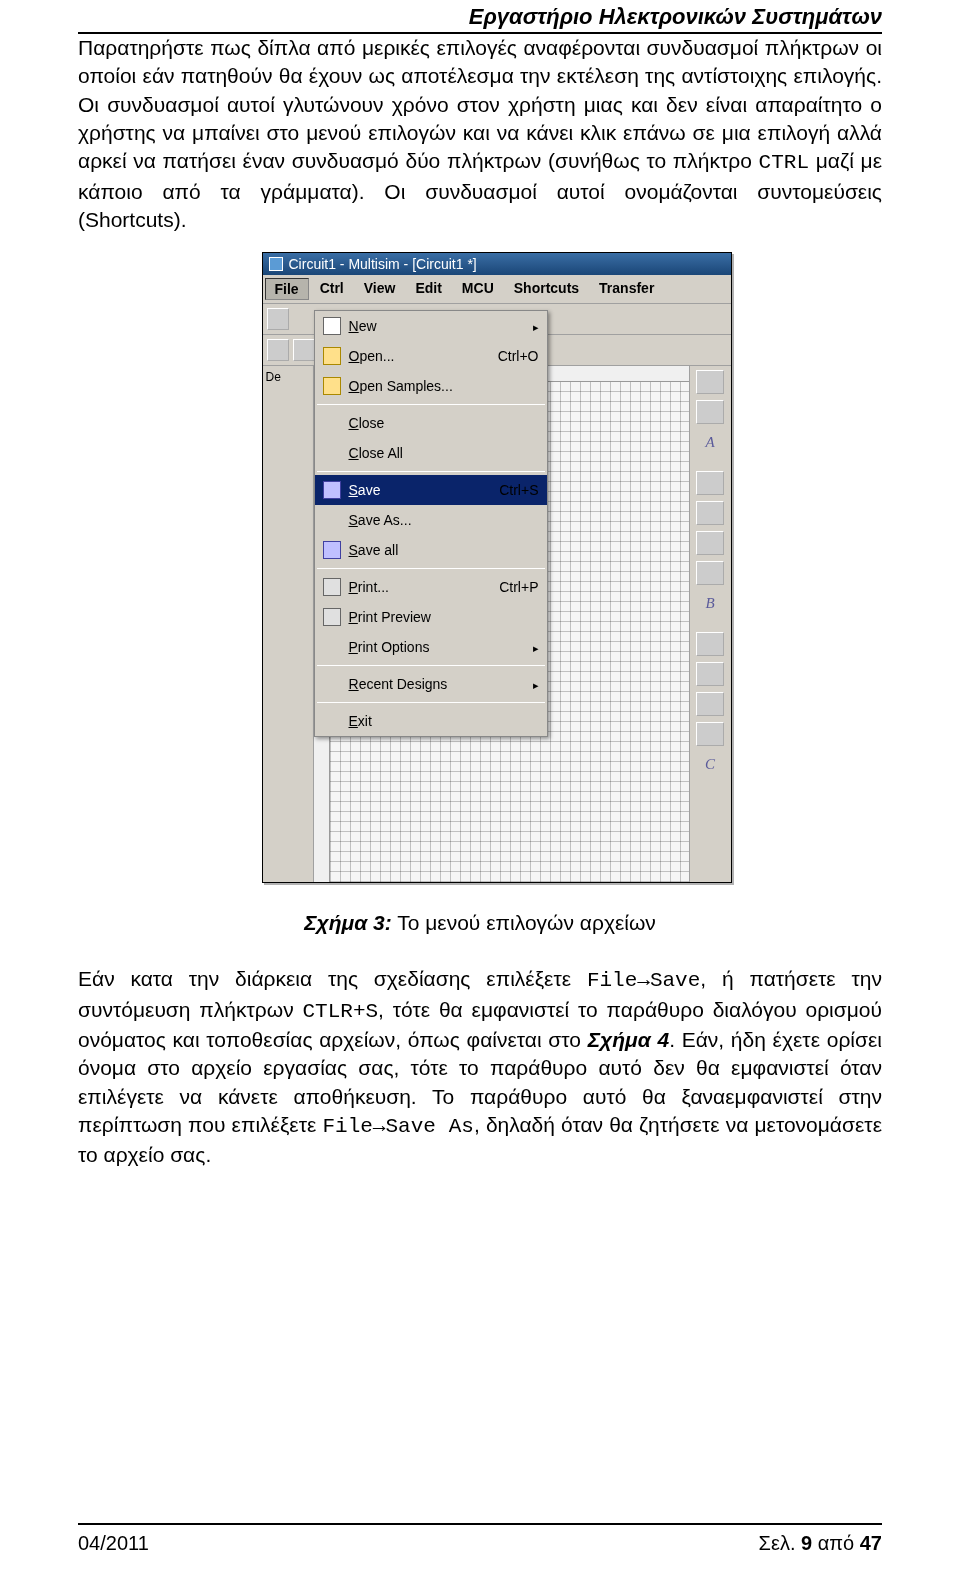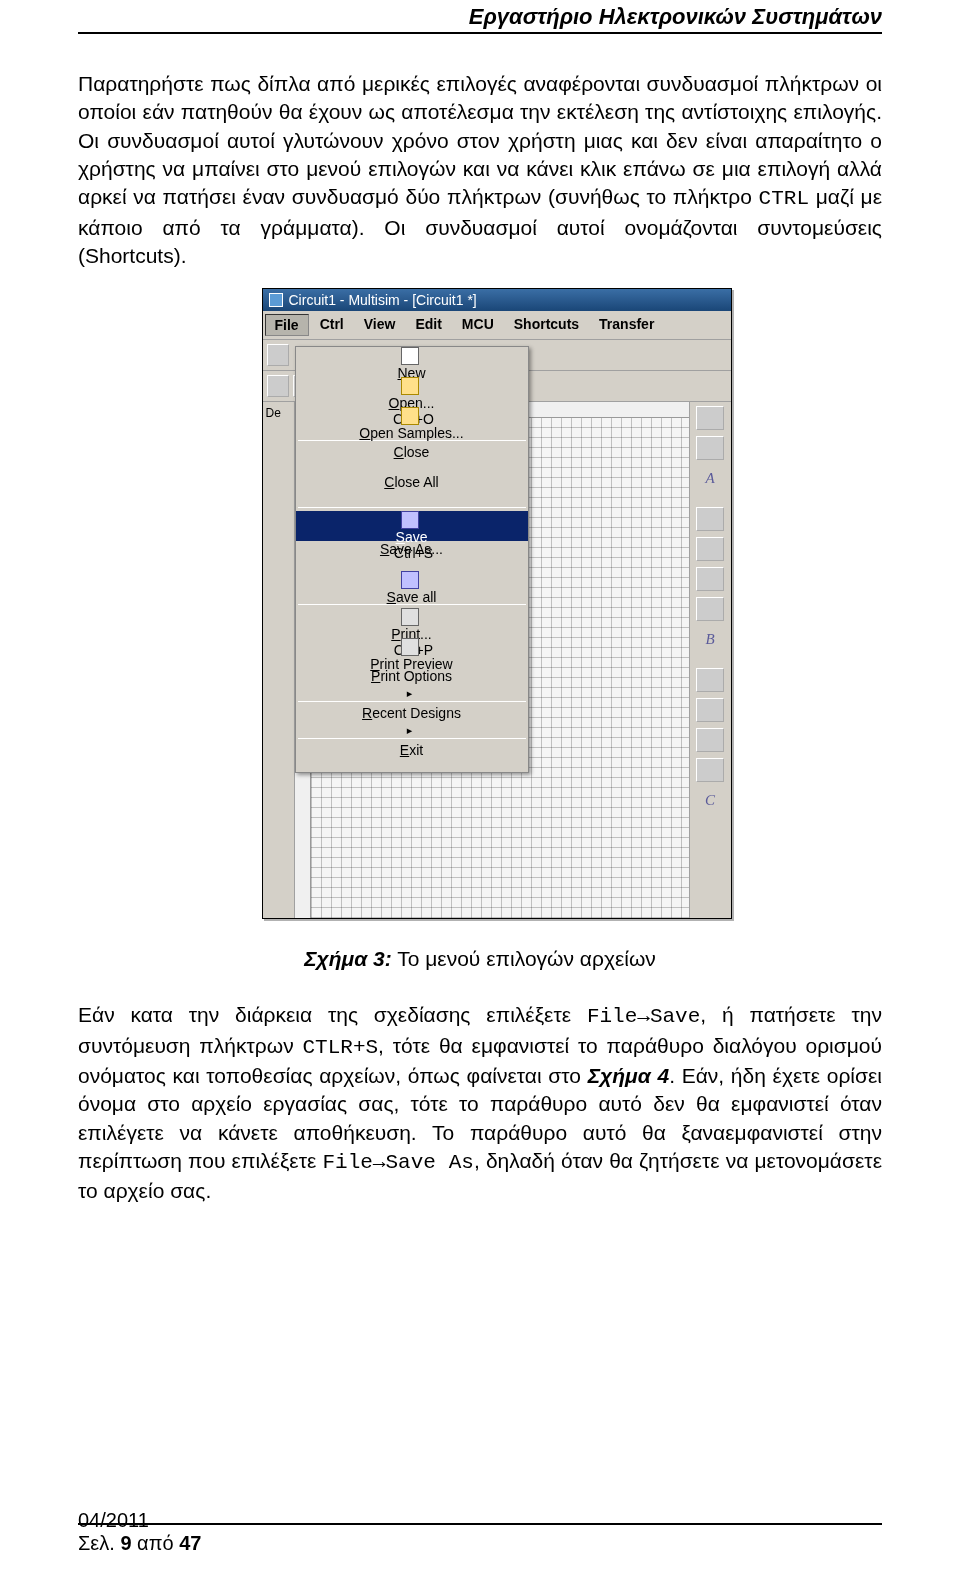--- a/index.html
+++ b/index.html
@@ -14,21 +14,20 @@
   }
   .header-title {
     font-family: Verdana, Arial, sans-serif;
     font-weight: bold;
     font-style: italic;
     font-size: 22px;
     text-align: right;
     border-bottom: 2px solid #000;
     padding-top: 4px;
     padding-bottom: 2px;
-    margin-bottom: 36px;
   }
   .body-text {
     font-size: 21px;
     line-height: 1.35;
     text-align: justify;
     margin-bottom: 18px;
   }
   .bold-mono { font-family: "Courier New", monospace; font-weight: normal; }
   .screenshot-wrap {
     display: flex;
@@ -81,40 +80,39 @@
   .toolrow2 {
     background:#d4d0c8;
     padding:4px;
     border-bottom:1px solid #a0a0a0;
   }
   .app-body {
     display:flex;
     background:#d4d0c8;
   }
   .left-panel {
-    width: 32px;
+    width: 51px;
     display:flex;
     flex-direction:column;
     gap:3px;
     padding:4px 3px;
     border-right:1px solid #a0a0a0;
   }
   
   .dropdown {
     width: 234px;
     background:#d4d0c8;
     border:1px solid #888;
     box-shadow: 2px 2px 4px rgba(0,0,0,0.4);
   }
   .dd-row {
     display:flex;
     align-items:center;
     height: 30px;
     padding: 0 8px 0 4px;
-    flex-direction: column;
   }
   .dd-row .iconcol {
     width: 26px;
     display:flex;
     justify-content:center;
   }
   .dd-row .label {
     flex:1;
     padding-left:4px;
   }
@@ -213,21 +211,20 @@
     border-top:2px solid #000;
   }
   .footer {
     position:absolute;
     bottom:14px;
     left:78px;
     right:78px;
     display:flex;
     justify-content:space-between;
     font-size:20px;
-    flex-direction:column;
   }
   .footer .right b { font-weight:bold; }
 </style>
 </head>
 <body>
 
 <div class="header-title">Εργαστήριο Ηλεκτρονικών Συστημάτων</div>
 
 <p class="body-text">
   <span>Παρατηρήστε πως δίπλα από μερικές επιλογές αναφέρονται συνδυασμοί πλήκτρων οι οποίοι εάν πατηθούν θα έχουν ως αποτέλεσμα την εκτέλεση της αντίστοιχης επιλογής. Οι συνδυασμοί αυτοί γλυτώνουν χρόνο στον χρήστη μιας και δεν είναι απαραίτητο ο χρήστης να μπαίνει στο μενού επιλογών και να κάνει κλικ επάνω σε μια επιλογή αλλά αρκεί να πατήσει έναν συνδυασμό δύο πλήκτρων (συνήθως το πλήκτρο </span><span class="bold-mono">CTRL</span><span> μαζί με κάποιο από τα γράμματα). Οι συνδυασμοί αυτοί ονομάζονται συντομεύσεις (Shortcuts).</span>

